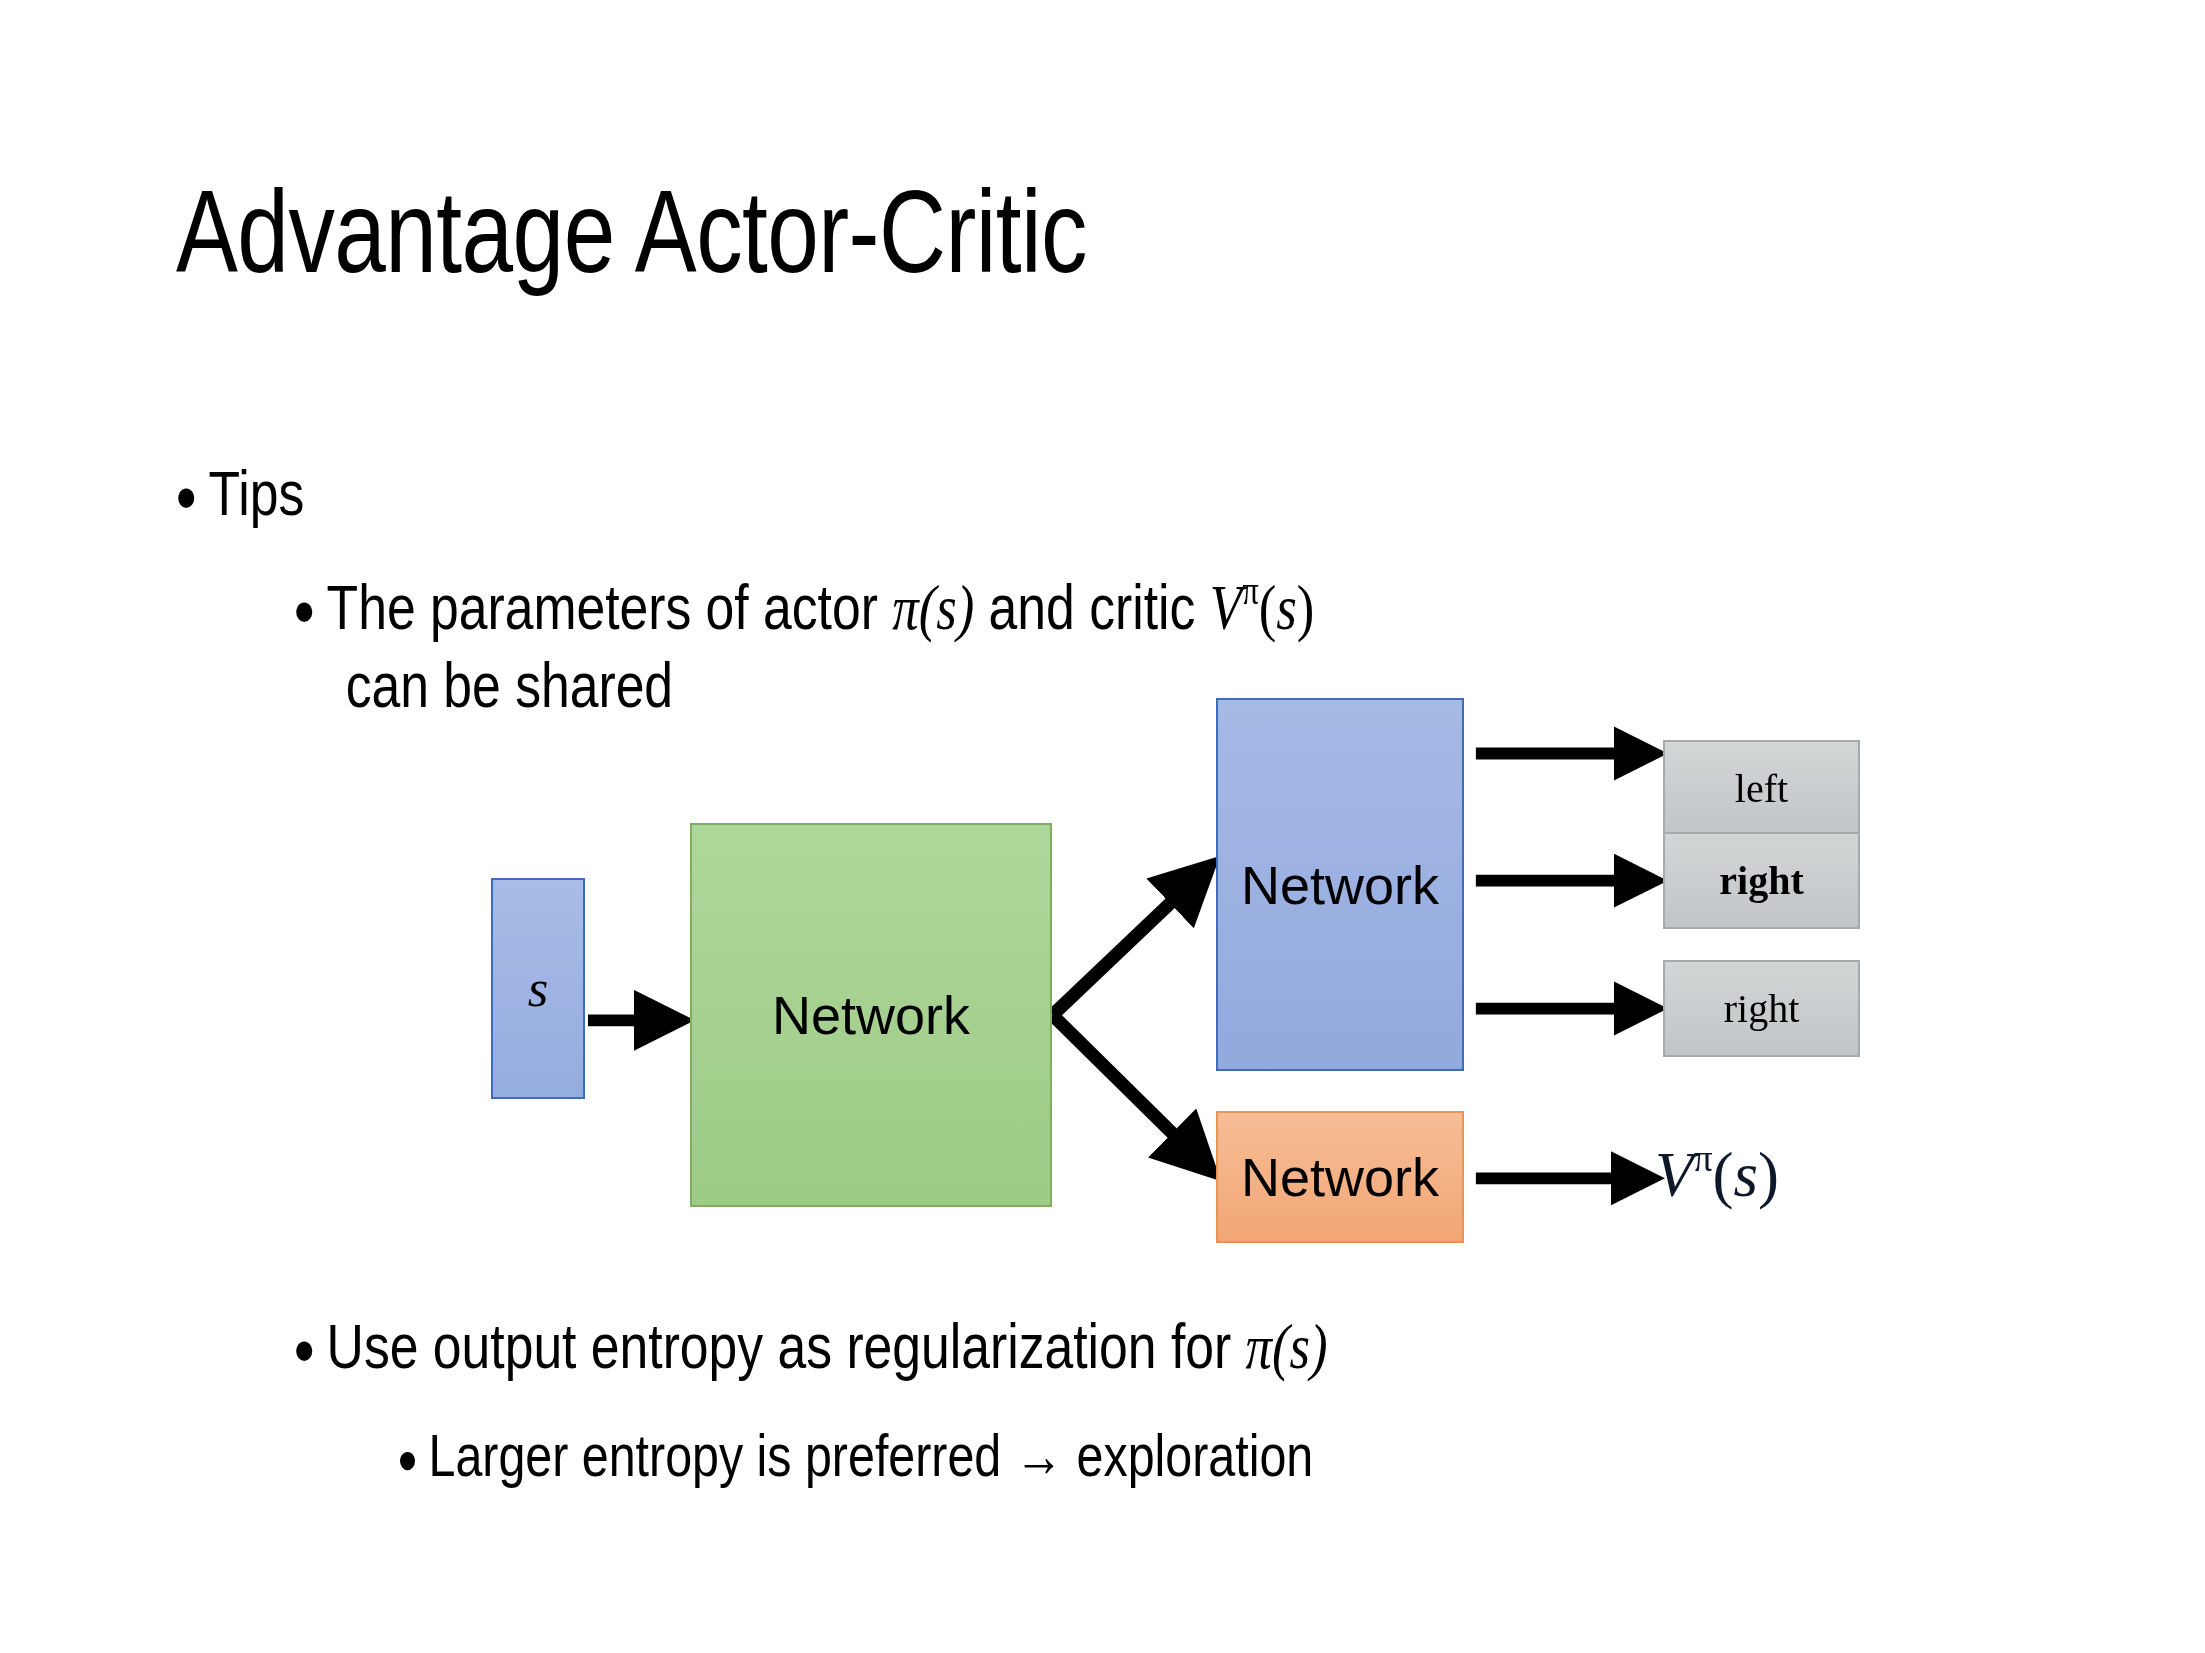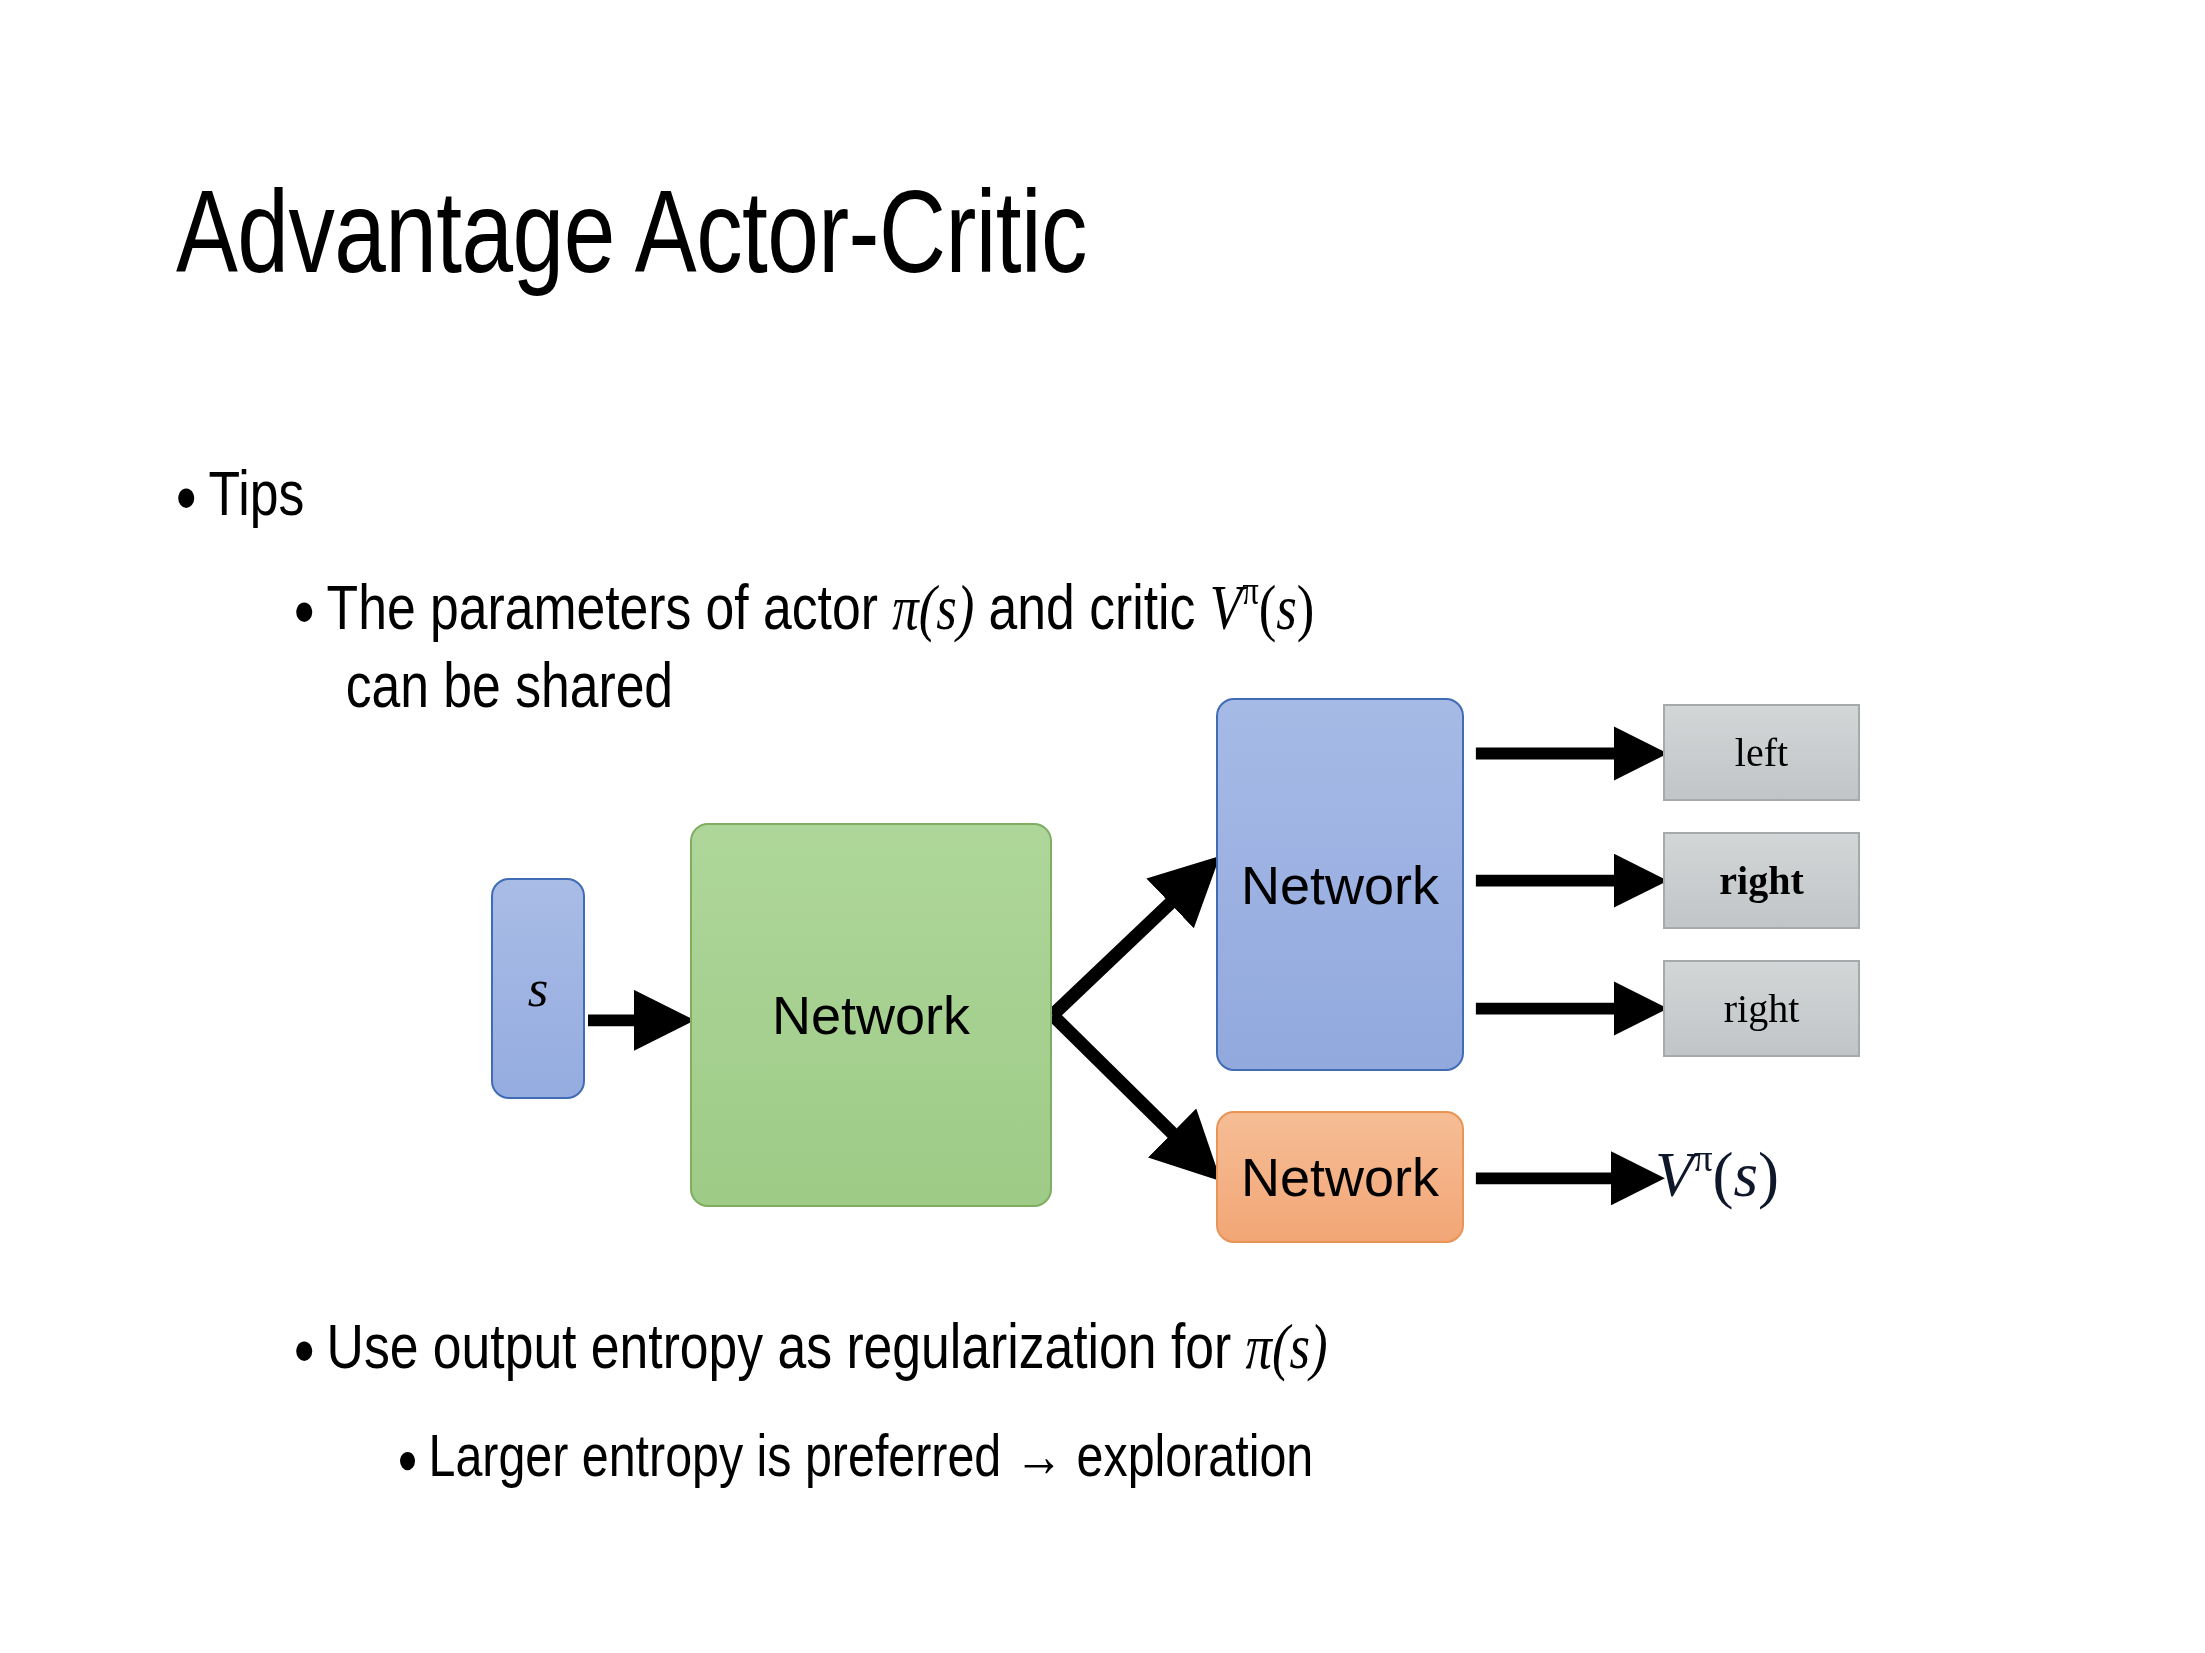--- a/index.html
+++ b/index.html
@@ -116,21 +116,20 @@
     pointer-events: none;
   }
   .node {
     position: absolute;
     box-sizing: border-box;
     display: flex;
     align-items: center;
     justify-content: center;
     font-family: "Liberation Sans", sans-serif;
     color: #000000;
-    border-radius: 18px;
   }
   .node .node-label {
     font-size: 54px;
     line-height: 1;
     letter-spacing: 0px;
   }
 
   .node-state {
     left: 491px;  top: 878px;  width: 94px;  height: 221px;
     background: linear-gradient(180deg, #a9bce6 0%, #95ace0 100%);
@@ -168,21 +167,21 @@
     height: 97px;
     background: linear-gradient(180deg, #d3d6d7 0%, #c2c5c7 100%);
     border: 2.2px solid #a7aaac;
     display: flex;
     align-items: center;
     justify-content: center;
     font-family: "Liberation Serif", "DejaVu Serif", serif;
     font-size: 40px;
     color: #000000;
   }
-  .out-left  { left: 1663px; top: 704px; }
+  .out-left  { left: 1663px; top: 740px; }
   .out-right { left: 1663px; top: 832px; font-weight: bold; }
   .out-fire  { left: 1663px; top: 960px; }
 
   .vpi-label {
     position: absolute;
     left: 1655px;
     top: 1136px;
     font-family: "Liberation Serif", "DejaVu Serif", serif;
     font-style: italic;
     font-size: 63px;

